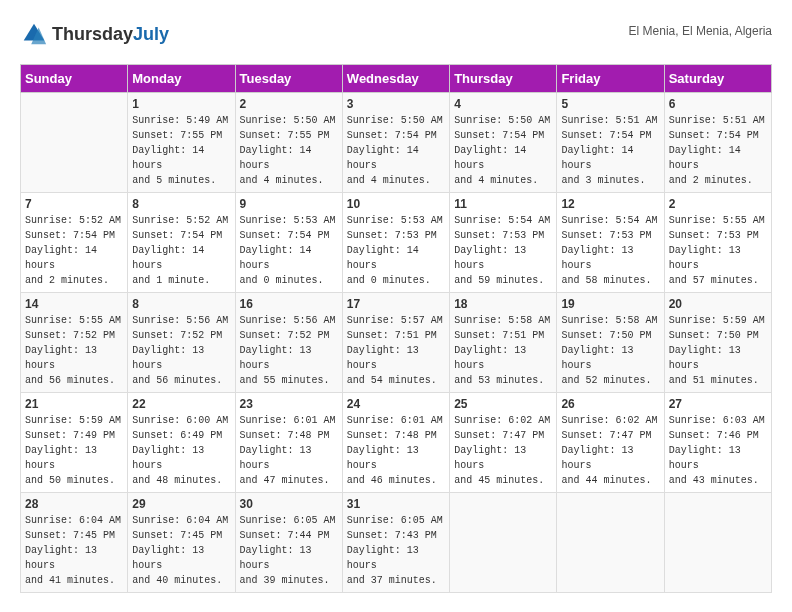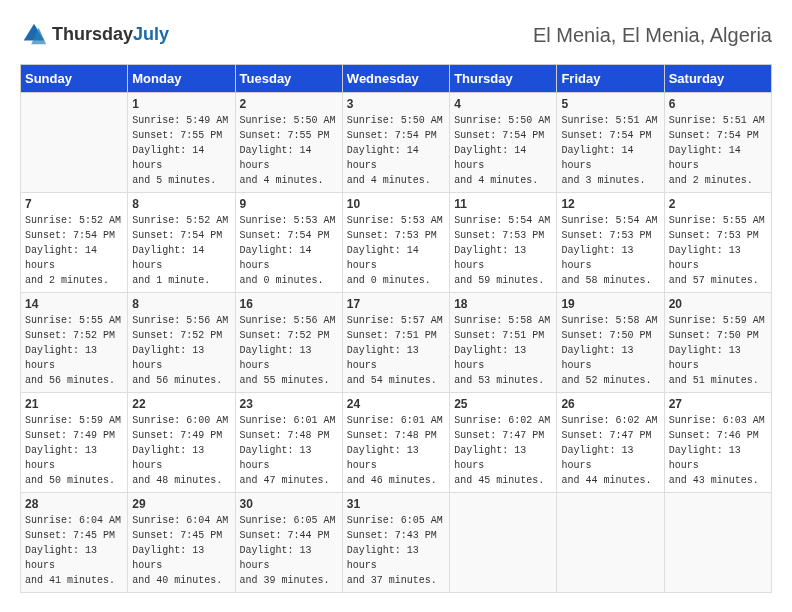--- a/index.html
+++ b/index.html
@@ -38,31 +38,31 @@
     .title-area {
       text-align: right;
     }
     .month-title {
       font-size: 42px;
       font-weight: bold;
       color: #333;
       line-height: 1;
     }
     .location-title {
-      font-size: 20px;
+      font-size: 12px;
       color: #555;
       margin-top: 4px;
     }
     table {
       width: 100%;
       border-collapse: collapse;
       table-layout: fixed;
     }
     thead tr th {
-      background: #1d4ed8;
+      background: #a21caf;
       color: #fff;
       padding: 6px 4px;
       font-size: 13px;
       font-weight: bold;
       text-align: left;
       border: 1px solid #ccc;
     }
     tbody tr td {
       vertical-align: top;
       padding: 4px 4px;
@@ -275,21 +275,21 @@
         <td>
           <span class="day-num">21</span>
           <div class="day-info" style="white-space: pre-line;">Sunrise: 5:59 AM
 Sunset: 7:49 PM
 Daylight: 13 hours
 and 50 minutes.</div>
         </td>
         <td>
           <span class="day-num">22</span>
           <div class="day-info" style="white-space: pre-line;">Sunrise: 6:00 AM
-Sunset: 7:49 PM
+Sunset: 6:49 PM
 Daylight: 13 hours
 and 48 minutes.</div>
         </td>
         <td>
           <span class="day-num">23</span>
           <div class="day-info" style="white-space: pre-line;">Sunrise: 6:01 AM
 Sunset: 7:48 PM
 Daylight: 13 hours
 and 47 minutes.</div>
         </td>

